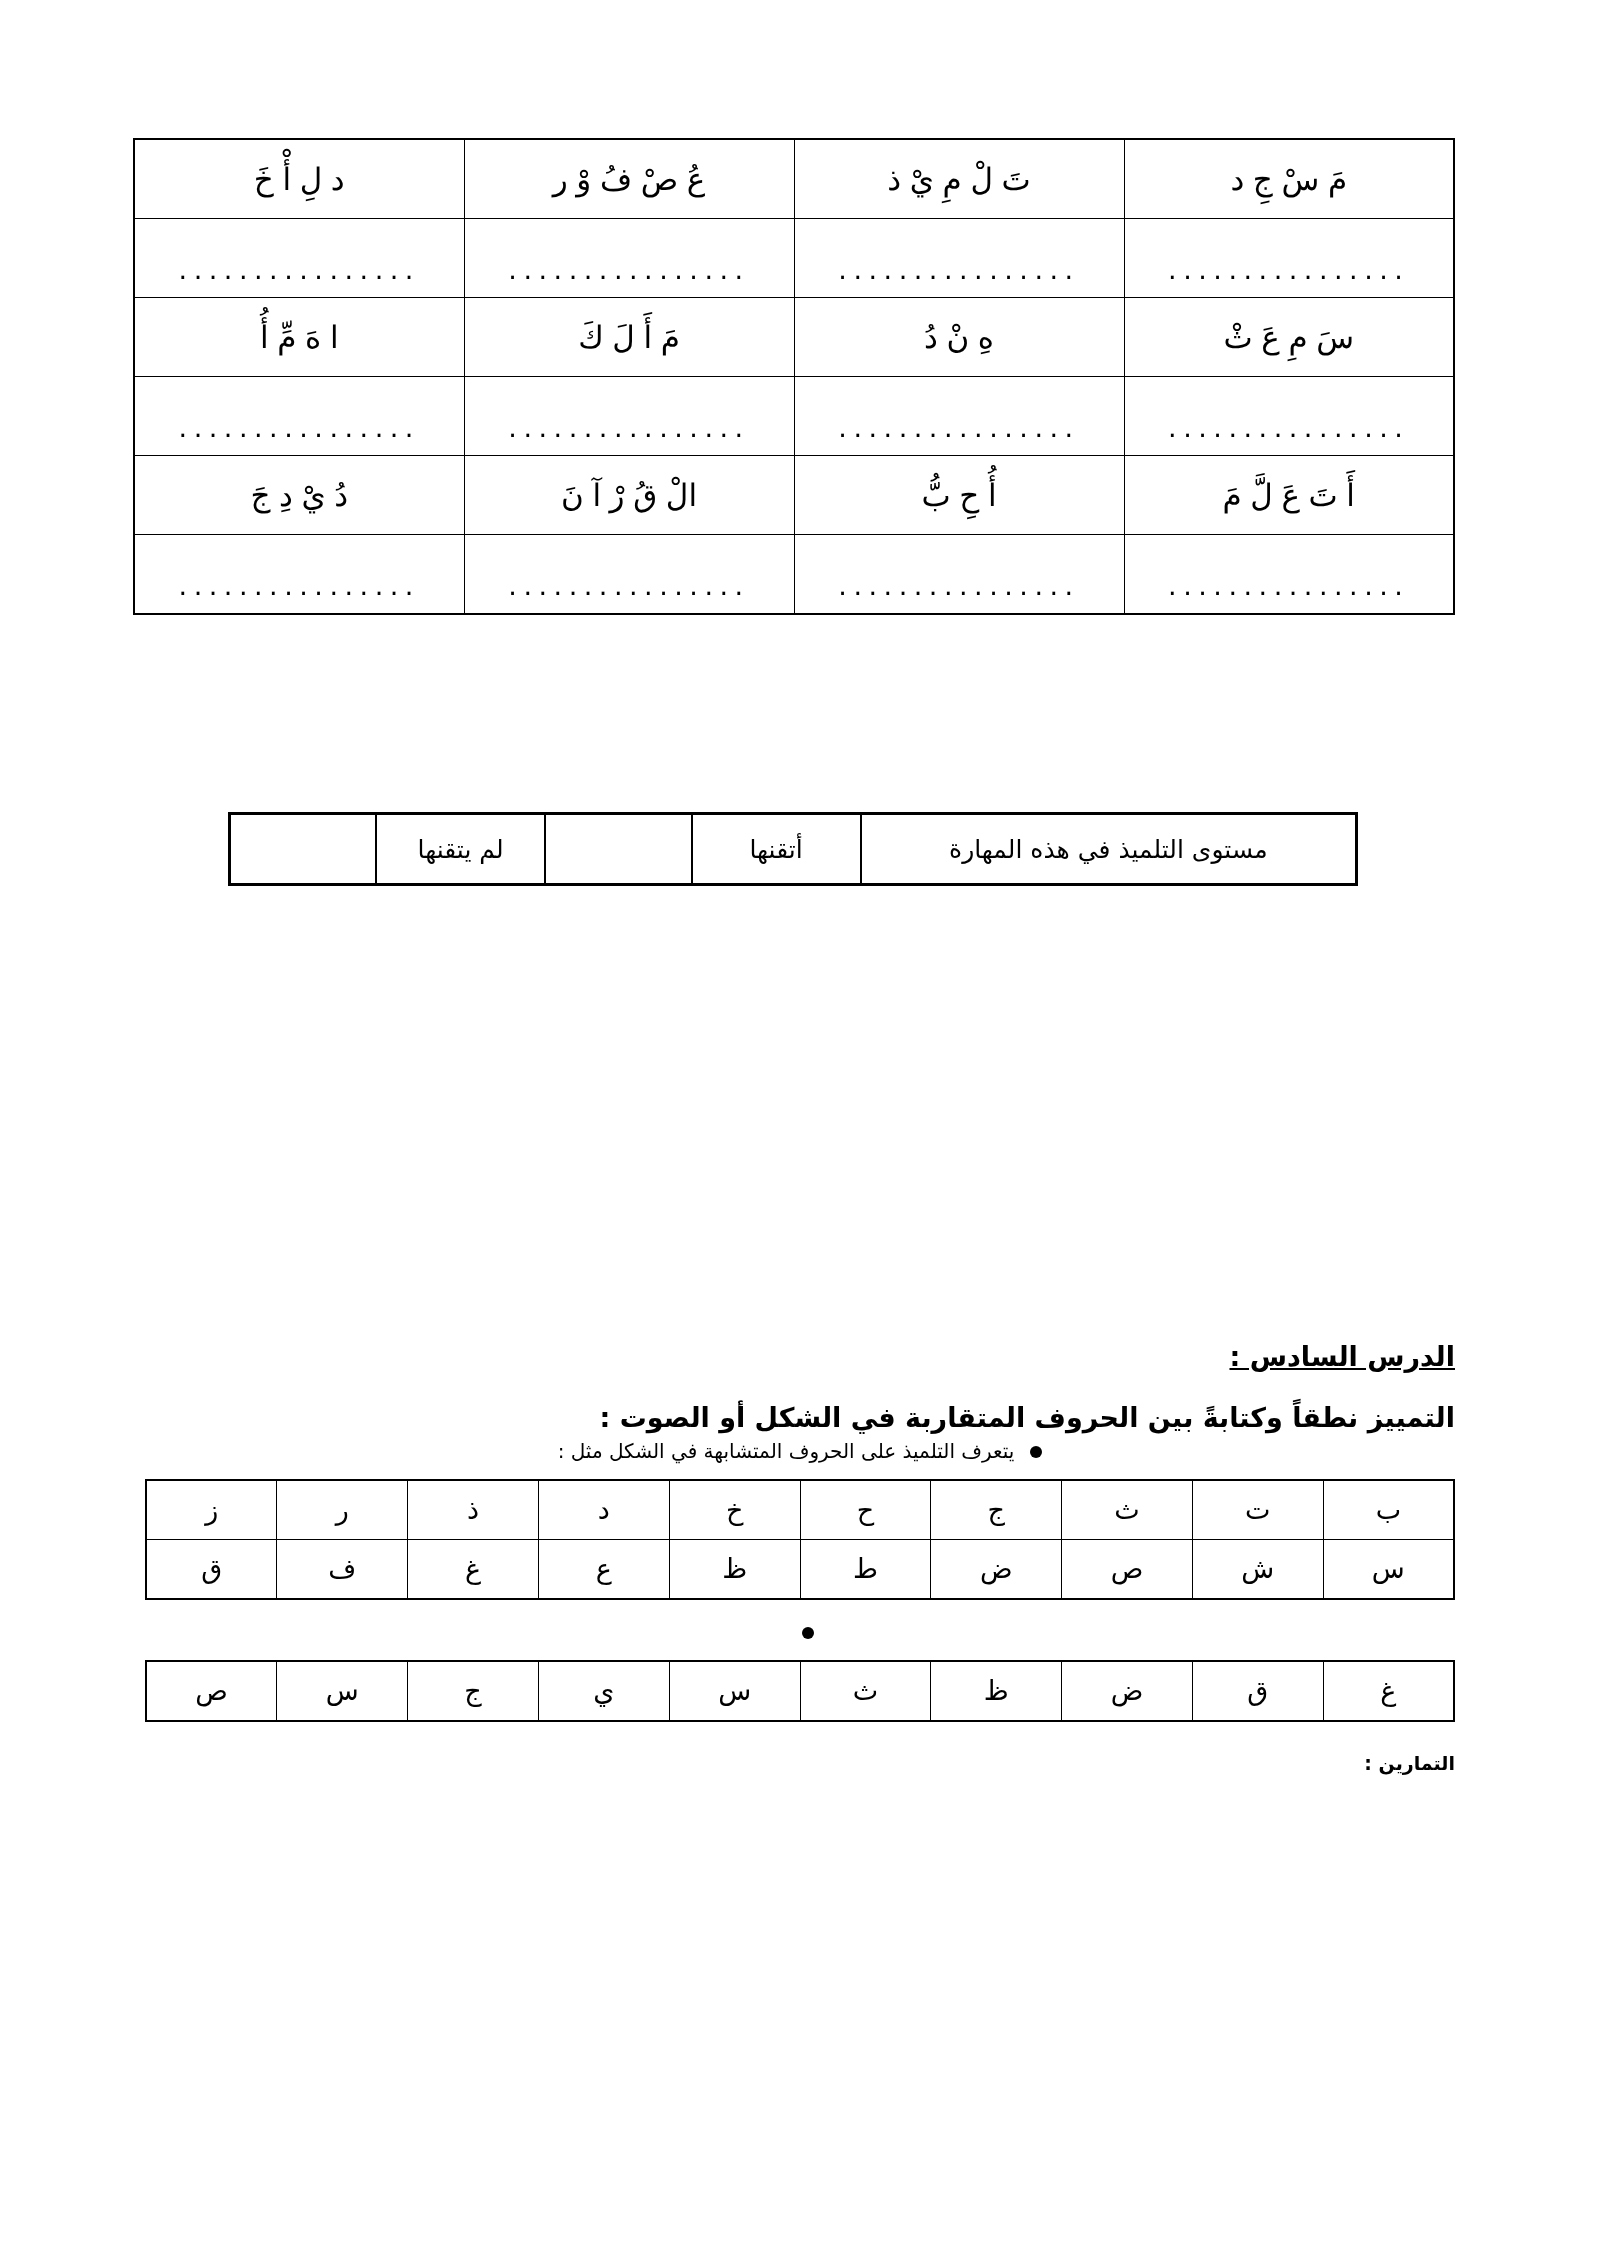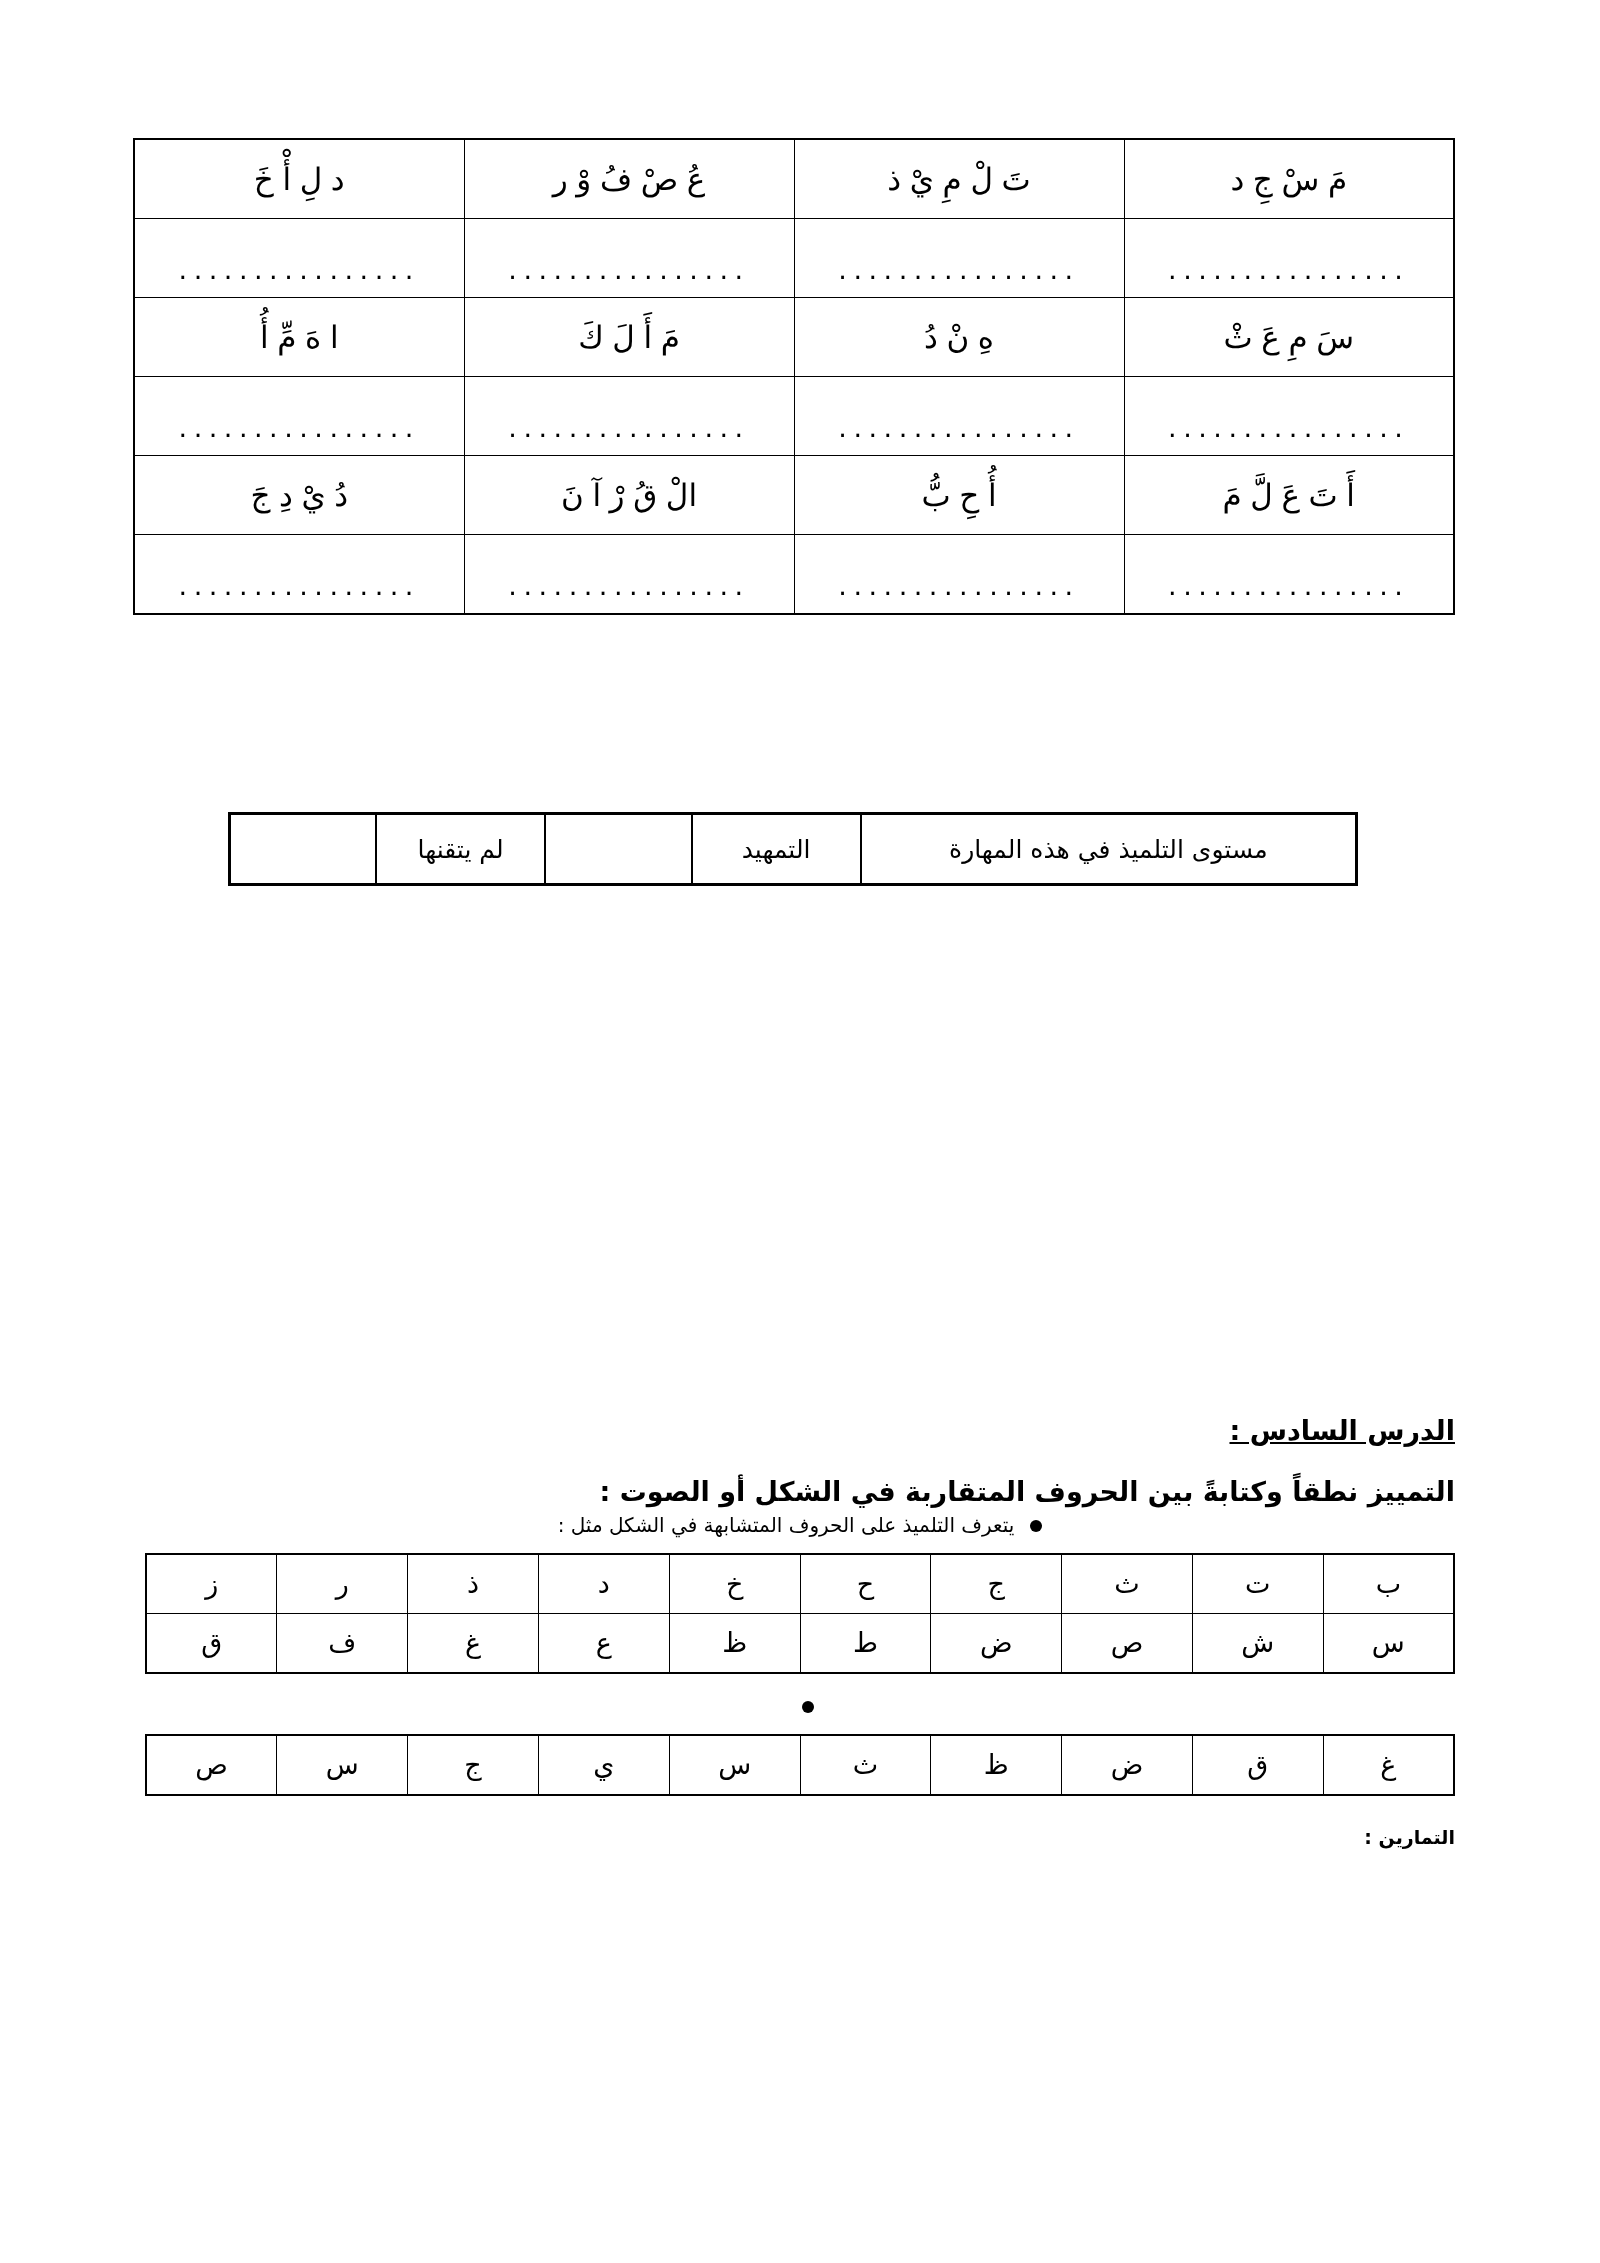--- a/index.html
+++ b/index.html
@@ -72,21 +72,21 @@
     white-space:nowrap;
     padding:0 14px;
   }
   td.eval-label { width:44%; }
   td.eval-opt   { width:15%; }
   td.eval-blank { width:13%; }
 
   
   .lesson {
     position:absolute;
-    right:145px; top:1415px;
+    right:145px; top:1341px;
     width:1310px;
     direction:rtl;
     text-align:right;
   }
   .lesson-title {
     font-weight:bold;
     font-size:27px;
     text-decoration:underline;
     margin-bottom:26px;
   }
@@ -209,21 +209,21 @@
           </tr>
         </tbody>
     </table>
   </div>
 
   <div class="eval-wrap">
     <table class="eval">
       <tbody>
         <tr>
           <td class="eval-label">مستوى التلميذ في هذه المهارة</td>
-          <td class="eval-opt">التمهيد</td>
+          <td class="eval-opt">أتقنها</td>
           <td class="eval-blank"></td>
           <td class="eval-opt">لم يتقنها</td>
           <td class="eval-blank"></td>
         </tr>
       </tbody>
     </table>
   </div>
 
   <div class="lesson">
 

